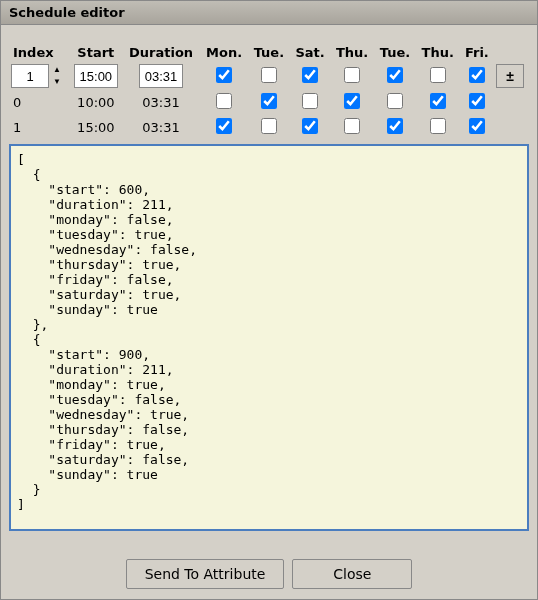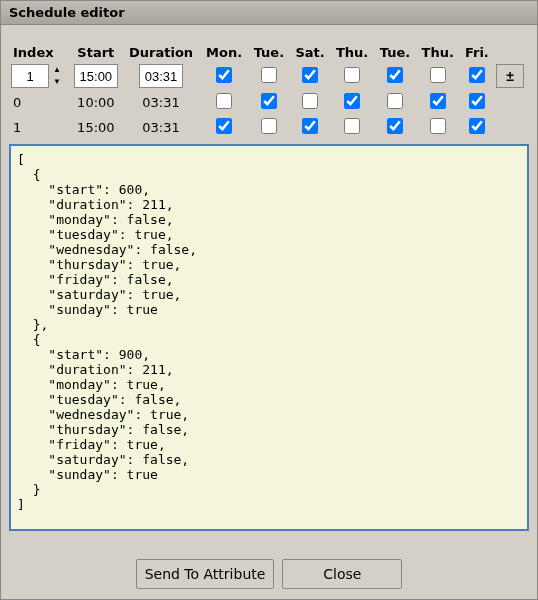--- a/index.html
+++ b/index.html
@@ -164,21 +164,21 @@
 
     .bottom-buttons {
       display: flex;
       justify-content: center;
       gap: 8px;
       padding: 10px 8px;
       flex-shrink: 0;
     }
 
     .bottom-btn {
-      padding: 6px 8px;
+      padding: 6px 18px;
       border: 1px solid #888;
       background: #d4d0c8;
       font-size: 14px;
       cursor: pointer;
       font-family: inherit;
       border-radius: 2px;
       min-width: 120px;
     }
 
     .row-data td {

